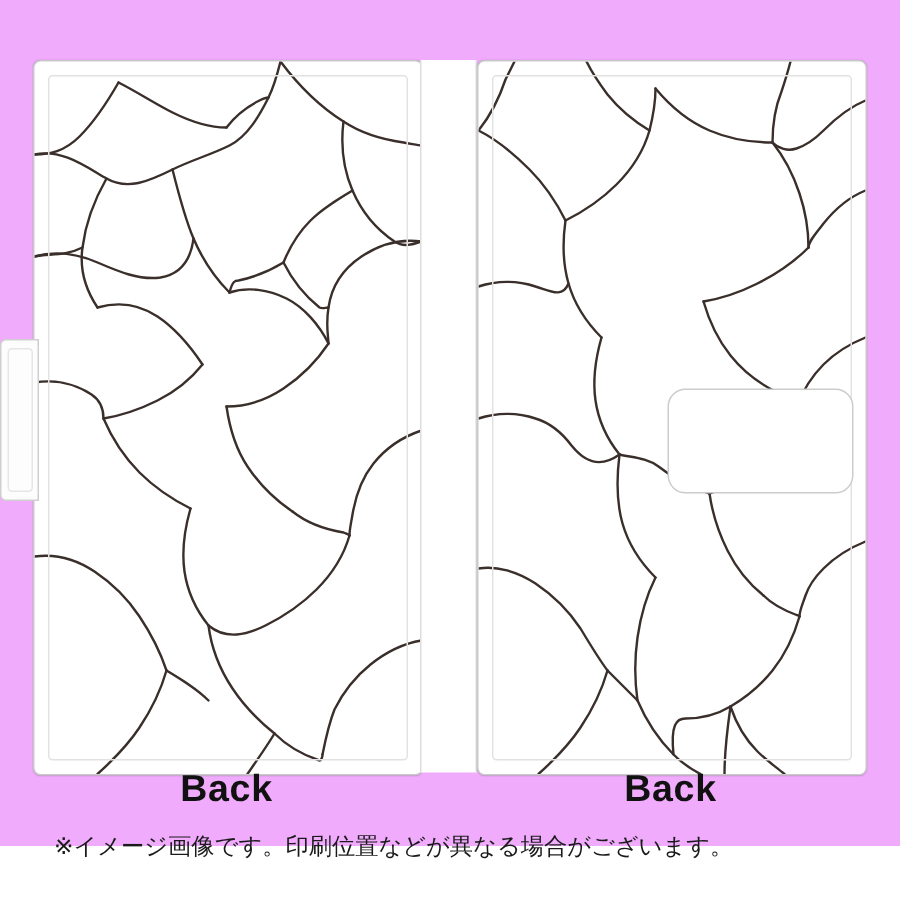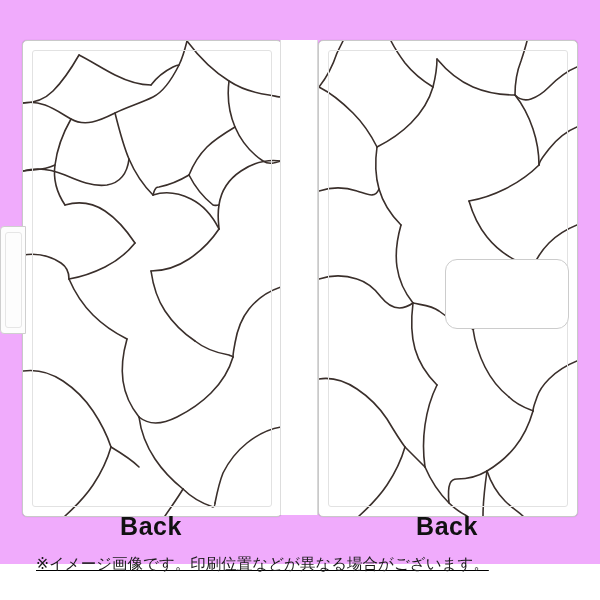--- a/index.html
+++ b/index.html
@@ -134,21 +134,20 @@
   }
   .cap-back { left: 22px; }
   .cap-front { left: 318px; }
 
   
   .notes {
     position: absolute;
     left: 36px;
     top: 553px;
     width: 540px;
-    text-decoration: underline;
   }
   .note {
     font-size: 15.5px;
     color: #1a1a1a;
     line-height: 22px;
     white-space: nowrap;
     font-family: "DejaVu Sans", "Liberation Sans", sans-serif;
   }
 </style>
 </head>

